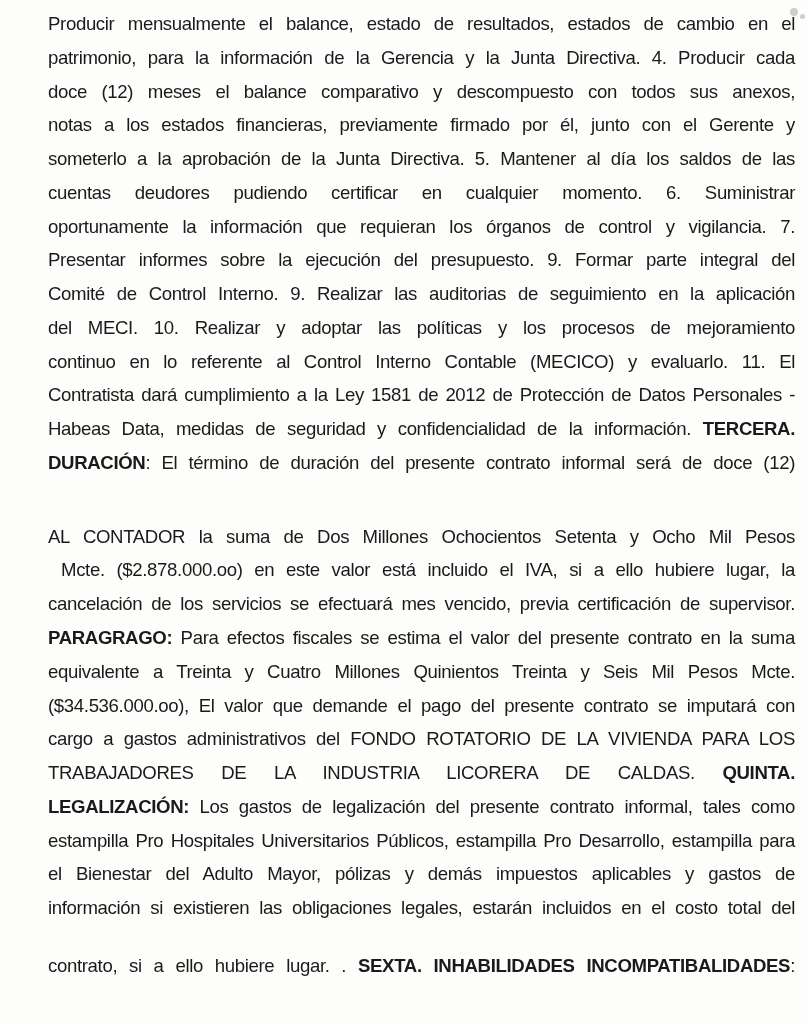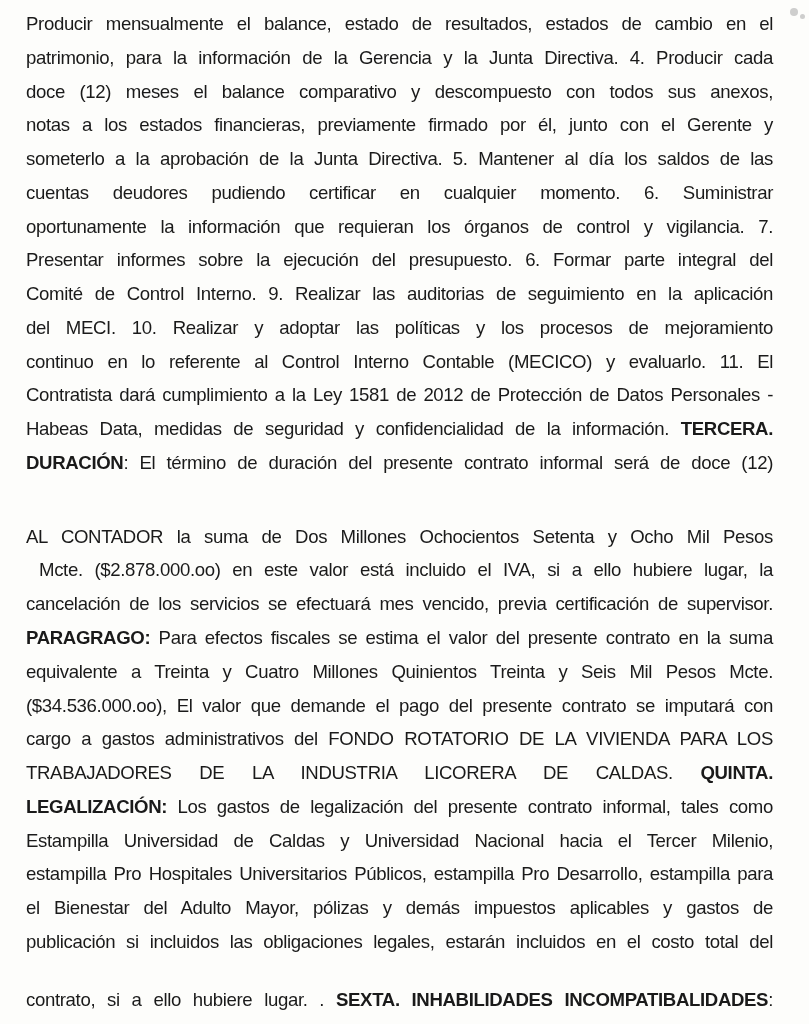--- a/index.html
+++ b/index.html
@@ -9,21 +9,21 @@
     }
     body {
       width: 809px;
       height: 1024px;
       overflow: hidden;
       position: relative;
       background: #fdfdfb;
     }
     .page {
       position: absolute;
-      left: 26px;
+      left: 48px;
       top: 7px;
       width: 747px;
       font-family: "Liberation Sans", sans-serif;
       font-size: 18.6px;
       color: #1a1a1a;
       letter-spacing: -0.35px;
       word-spacing: 0px;
     }
     .line {
       height: 40.6px;
@@ -51,36 +51,35 @@
 <body>
 
 <div class="page" id="page">
     <div class="line" style="height: 33.7667px; line-height: 33.7667px; white-space: nowrap; display: block; word-spacing: 0px;"><span><span class="seg">Producir mensualmente el balance, estado de resultados, estados de cambio en el</span></span></div>
     <div class="line" style="height: 33.7667px; line-height: 33.7667px; white-space: nowrap; display: block; word-spacing: 0px;"><span><span class="seg">patrimonio, para la información de la Gerencia y la Junta Directiva. 4. Producir cada</span></span></div>
     <div class="line" style="height: 33.7667px; line-height: 33.7667px; white-space: nowrap; display: block; word-spacing: 0px;"><span><span class="seg">doce (12) meses el balance comparativo y descompuesto con todos sus anexos,</span></span></div>
     <div class="line" style="height: 33.7667px; line-height: 33.7667px; white-space: nowrap; display: block; word-spacing: 0px;"><span><span class="seg">notas a los estados financieras, previamente firmado por él, junto con el Gerente y</span></span></div>
     <div class="line" style="height: 33.7667px; line-height: 33.7667px; white-space: nowrap; display: block; word-spacing: 0px;"><span><span class="seg">someterlo a la aprobación de la Junta Directiva. 5. Mantener al día los saldos de las</span></span></div>
     <div class="line" style="height: 33.7667px; line-height: 33.7667px; white-space: nowrap; display: block; word-spacing: 0px;"><span><span class="seg">cuentas deudores pudiendo certificar en cualquier momento. 6. Suministrar</span></span></div>
     <div class="line" style="height: 33.7667px; line-height: 33.7667px; white-space: nowrap; display: block; word-spacing: 0px;"><span><span class="seg">oportunamente la información que requieran los órganos de control y vigilancia. 7.</span></span></div>
-    <div class="line" style="height: 33.7667px; line-height: 33.7667px; white-space: nowrap; display: block; word-spacing: 0px;"><span><span class="seg">Presentar informes sobre la ejecución del presupuesto. 6. Formar parte integral del</span></span></div>
+    <div class="line" style="height: 33.7667px; line-height: 33.7667px; white-space: nowrap; display: block; word-spacing: 0px;"><span><span class="seg">Presentar informes sobre la ejecución del presupuesto. 9. Formar parte integral del</span></span></div>
     <div class="line" style="height: 33.7667px; line-height: 33.7667px; white-space: nowrap; display: block; word-spacing: 0px;"><span><span class="seg">Comité de Control Interno. 9. Realizar las auditorias de seguimiento en la aplicación</span></span></div>
     <div class="line" style="height: 33.7667px; line-height: 33.7667px; white-space: nowrap; display: block; word-spacing: 0px;"><span><span class="seg">del MECI. 10.  Realizar y adoptar las políticas y los procesos de mejoramiento</span></span></div>
     <div class="line" style="height: 33.7667px; line-height: 33.7667px; white-space: nowrap; display: block; word-spacing: 0px;"><span><span class="seg">continuo en lo referente al Control Interno Contable  (MECICO) y evaluarlo. 11. El</span></span></div>
     <div class="line" style="height: 33.7667px; line-height: 33.7667px; white-space: nowrap; display: block; word-spacing: 0px;"><span><span class="seg">Contratista dará cumplimiento a la Ley 1581 de 2012 de Protección de Datos Personales -</span></span></div>
     <div class="line" style="height: 33.7667px; line-height: 33.7667px; white-space: nowrap; display: block; word-spacing: 0px;"><span><span class="seg">Habeas Data, medidas de seguridad y confidencialidad de la información.  </span><span class="seg b">TERCERA.</span></span></div>
     <div class="line" style="height: 33.7667px; line-height: 33.7667px; white-space: nowrap; display: block; word-spacing: 0px;"><span><span class="seg b">DURACIÓN</span><span class="seg">: El término de duración del presente contrato informal  será de doce (12)</span></span></div>
     <div class="line" style="height: 33.7667px; line-height: 33.7667px; white-space: nowrap; display: block; word-spacing: 0px; margin-top: 40px;"><span><span class="seg">AL  CONTADOR la suma de Dos Millones Ochocientos Setenta y Ocho Mil  Pesos</span></span></div>
     <div class="line" style="height: 33.7667px; line-height: 33.7667px; white-space: nowrap; display: block; word-spacing: 0px; margin-left: 13px;"><span><span class="seg">Mcte. ($2.878.000.oo) en este valor está incluido el IVA, si a ello hubiere lugar, la</span></span></div>
     <div class="line" style="height: 33.7667px; line-height: 33.7667px; white-space: nowrap; display: block; word-spacing: 0px;"><span><span class="seg">cancelación de los servicios se efectuará mes vencido, previa certificación de supervisor.</span></span></div>
     <div class="line" style="height: 33.7667px; line-height: 33.7667px; white-space: nowrap; display: block; word-spacing: 0px;"><span><span class="seg b">PARAGRAGO:</span><span class="seg"> Para efectos fiscales se estima el valor del presente contrato en la suma</span></span></div>
     <div class="line" style="height: 33.7667px; line-height: 33.7667px; white-space: nowrap; display: block; word-spacing: 0px;"><span><span class="seg">equivalente a Treinta y Cuatro Millones Quinientos Treinta y Seis Mil  Pesos Mcte.</span></span></div>
     <div class="line" style="height: 33.7667px; line-height: 33.7667px; white-space: nowrap; display: block; word-spacing: 0px;"><span><span class="seg">($34.536.000.oo), El valor que demande el pago del presente contrato se imputará con</span></span></div>
     <div class="line" style="height: 33.7667px; line-height: 33.7667px; white-space: nowrap; display: block; word-spacing: 0px;"><span><span class="seg">cargo a gastos administrativos del FONDO ROTATORIO DE LA VIVIENDA PARA LOS</span></span></div>
     <div class="line" style="height: 33.7667px; line-height: 33.7667px; white-space: nowrap; display: block; word-spacing: 0px;"><span><span class="seg">TRABAJADORES DE LA INDUSTRIA LICORERA DE CALDAS. </span><span class="seg b">QUINTA.</span></span></div>
     <div class="line" style="height: 33.7667px; line-height: 33.7667px; white-space: nowrap; display: block; word-spacing: 0px;"><span><span class="seg b">LEGALIZACIÓN:</span><span class="seg"> Los gastos de legalización del presente contrato informal, tales como</span></span></div>
-    <div class="line" style="height: 33.7667px; line-height: 33.7667px; white-space: nowrap; display: block; word-spacing: 0px;"><span><span class="seg">Estampilla Universidad de Caldas y Universidad Nacional hacia el Tercer Milenio,</span></span></div>
     <div class="line" style="height: 33.7667px; line-height: 33.7667px; white-space: nowrap; display: block; word-spacing: 0px;"><span><span class="seg">estampilla Pro Hospitales Universitarios Públicos, estampilla Pro Desarrollo, estampilla para</span></span></div>
     <div class="line" style="height: 33.7667px; line-height: 33.7667px; white-space: nowrap; display: block; word-spacing: 0px;"><span><span class="seg">el Bienestar del Adulto Mayor, pólizas y demás impuestos aplicables y gastos de</span></span></div>
-    <div class="line" style="height: 33.7667px; line-height: 33.7667px; white-space: nowrap; display: block; word-spacing: 0px;"><span><span class="seg">publicación si incluidos las  obligaciones  legales, estarán incluidos en el costo total del</span></span></div>
+    <div class="line" style="height: 33.7667px; line-height: 33.7667px; white-space: nowrap; display: block; word-spacing: 0px;"><span><span class="seg">información si existieren las  obligaciones  legales, estarán incluidos en el costo total del</span></span></div>
     <div class="line last" style="height: 33.7667px; line-height: 33.7667px; white-space: nowrap; display: block; word-spacing: 0.0015625px; margin-top: 24px;"><span><span class="seg">contrato, si a ello hubiere lugar.  . </span><span class="seg b">SEXTA. INHABILIDADES INCOMPATIBALIDADES</span><span class="seg">:</span></span></div>
   </div>
 <div class="smudge" style="left:790px; top:8px;"></div>
 <div class="smudge" style="left:800px; top:14px; width:5px; height:5px;"></div>
 
 </body></html>

